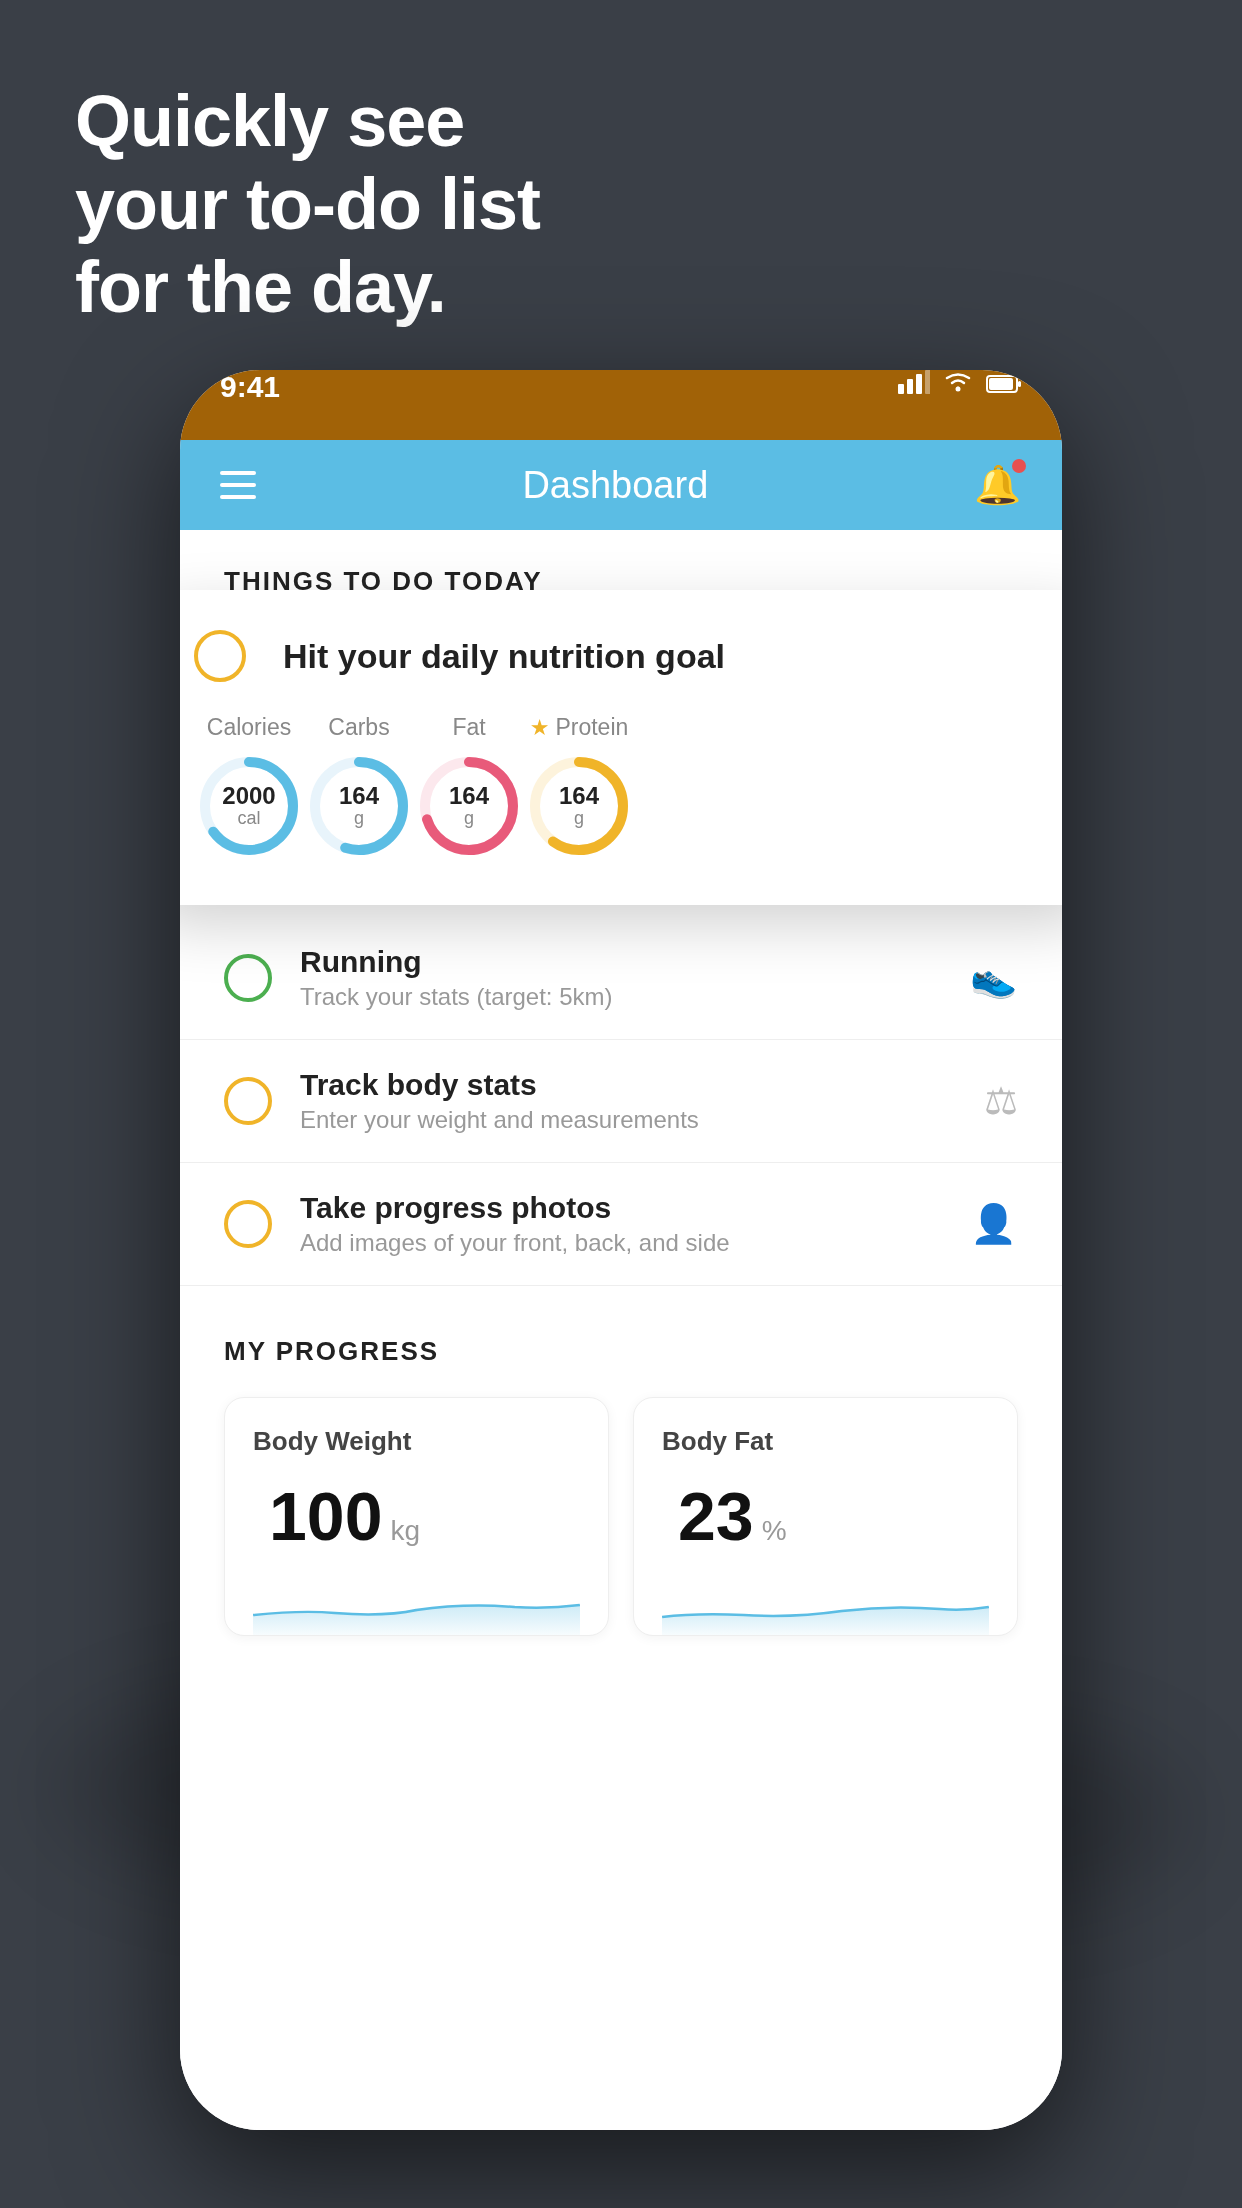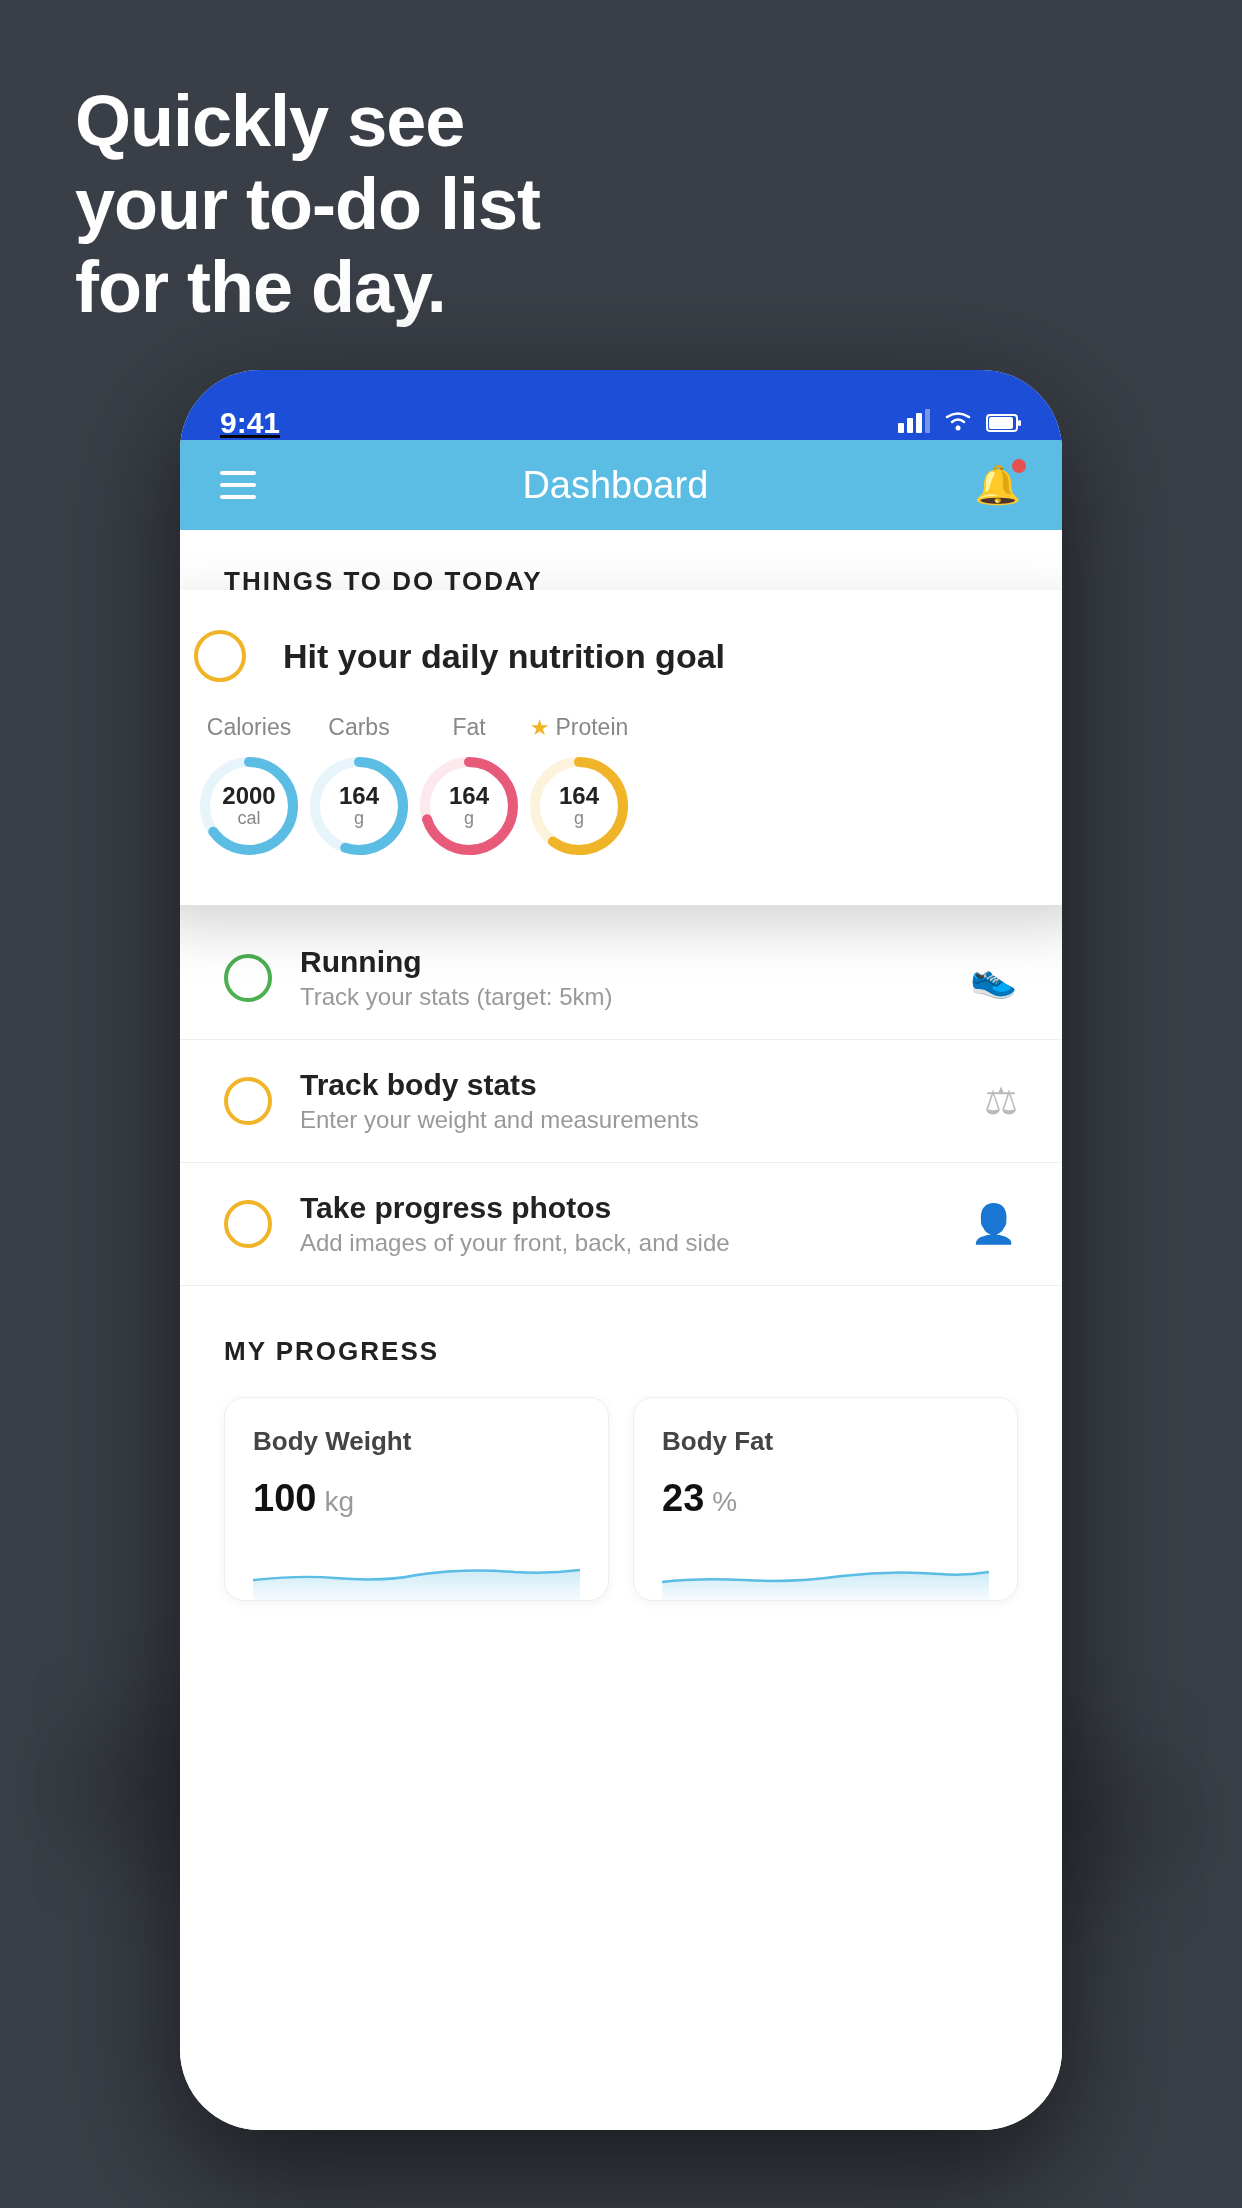--- a/index.html
+++ b/index.html
@@ -32,27 +32,26 @@
       width: 882px;
       height: 1760px;
       background: #f5f5f5;
       border-radius: 80px;
       overflow: hidden;
       box-shadow: 0 40px 120px rgba(0,0,0,0.6);
     }
 
     
     .status-bar {
-      background: #1d4ed8;
+      background: #a16207;
       height: 70px;
       display: flex;
-      align-items: flex-end;
+      align-items: flex-start;
       justify-content: space-between;
       padding: 0 40px;
-      text-decoration: underline;
     }
     .status-time {
       color: #fff;
       font-size: 30px;
       font-weight: 600;
     }
     .status-icons {
       display: flex;
       align-items: center;
       gap: 12px;
@@ -275,23 +274,24 @@
       color: #444;
       margin-bottom: 20px;
     }
     .progress-value {
       display: flex;
       align-items: baseline;
       gap: 8px;
       margin-bottom: 20px;
     }
     .progress-number {
-      font-size: 38px;
+      font-size: 68px;
       font-weight: 700;
       color: #111;
+      margin-left: 16px;
     }
     .progress-unit {
       font-size: 28px;
       color: #999;
     }
     .mini-chart {
       height: 60px;
       width: 100%;
       position: relative;
     }

